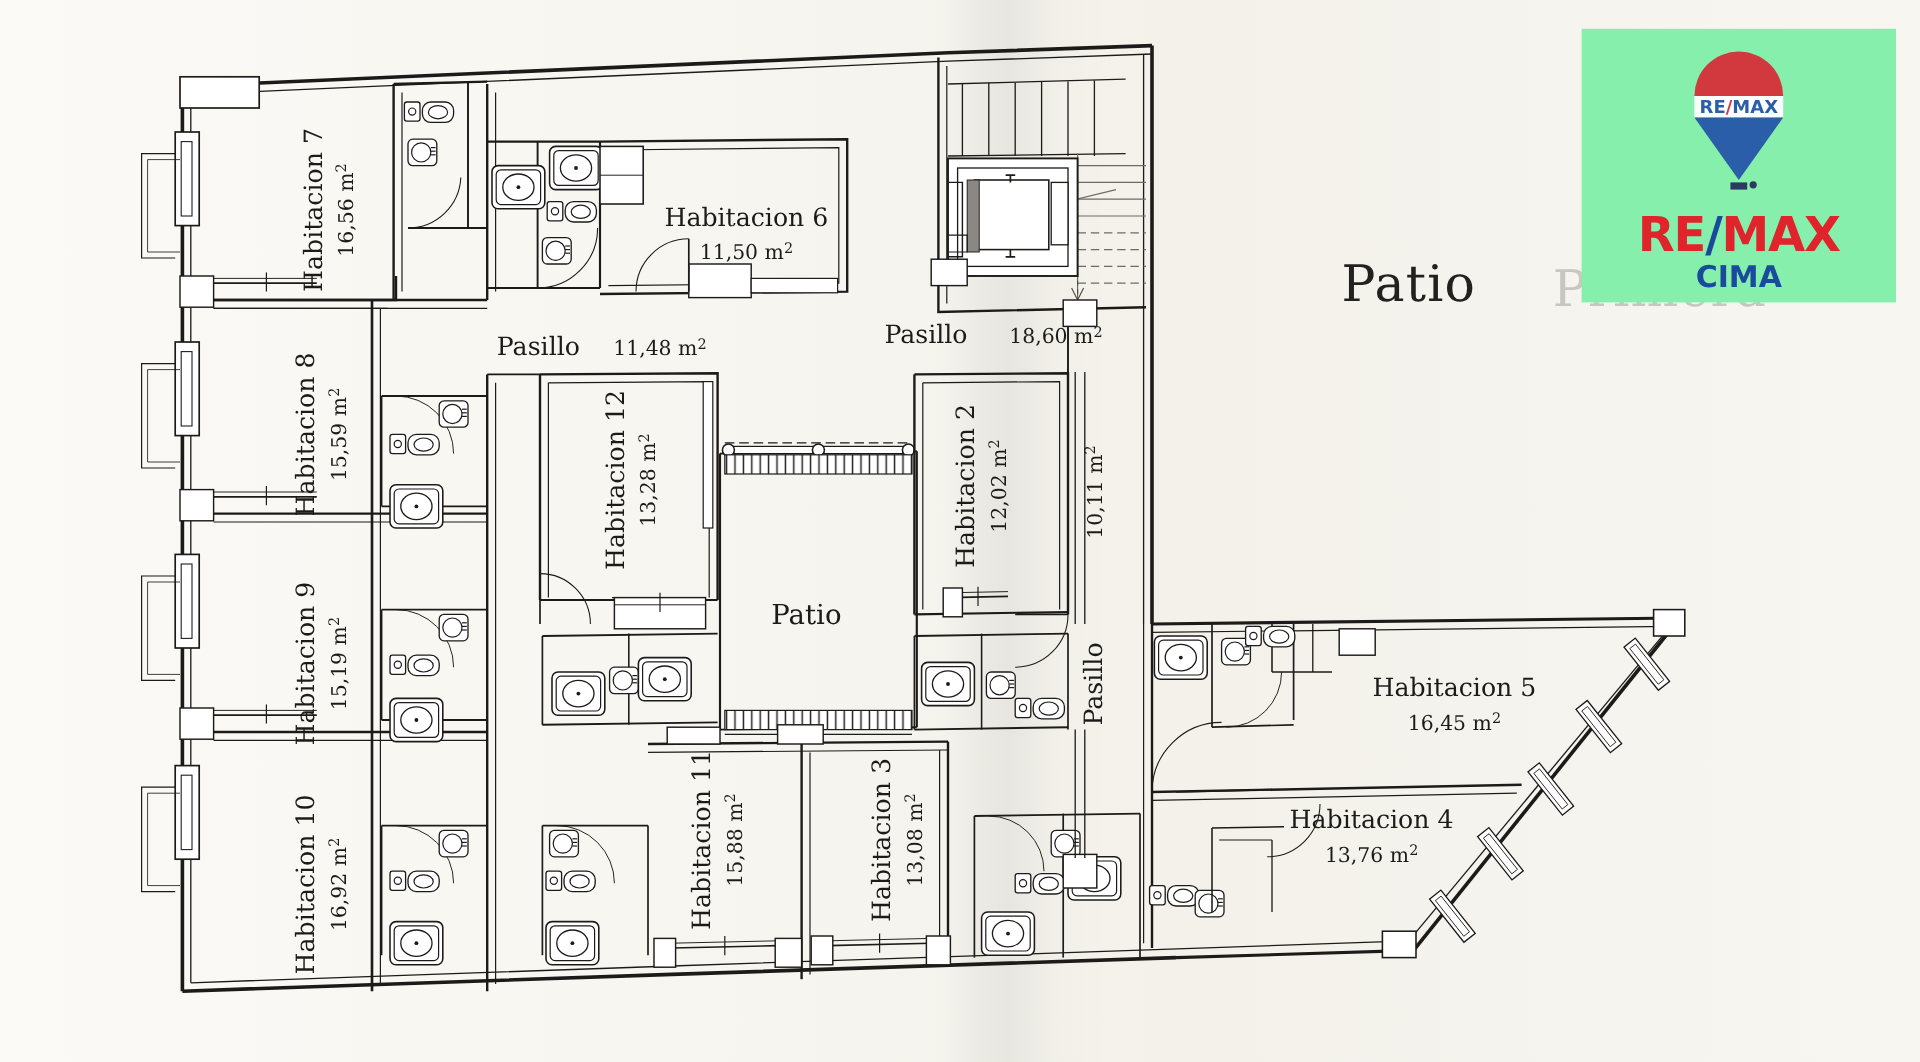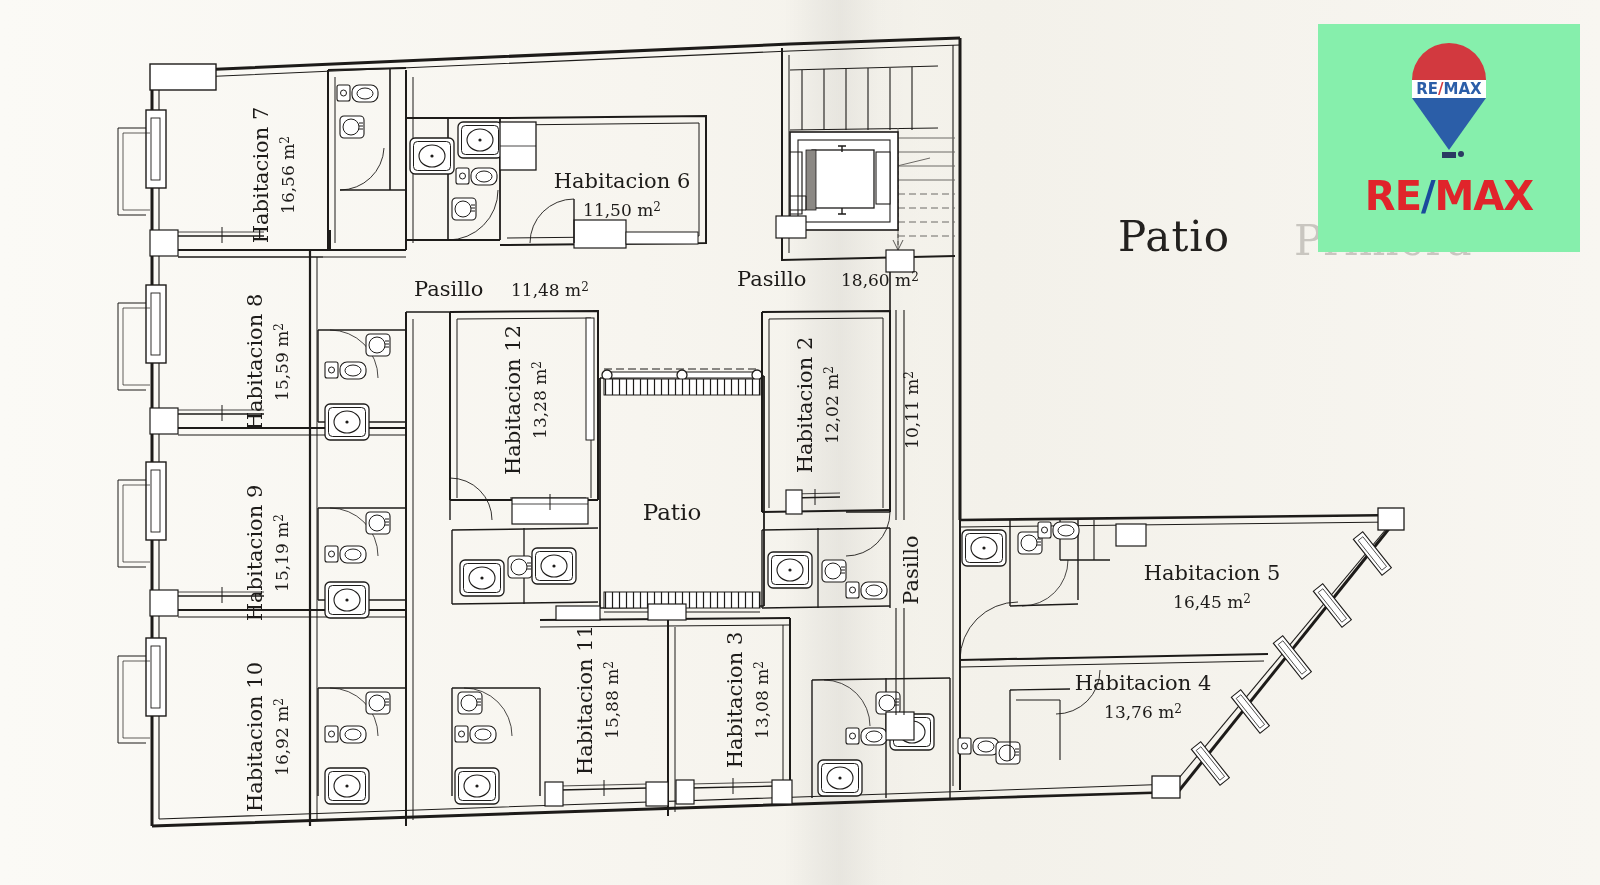--- a/index.html
+++ b/index.html
@@ -553,13 +553,14 @@
 <div id="logo">
   <svg viewBox="0 0 262 150" width="262" height="150">
     <path d="M94,56 A37,37 0 0 1 168,56 Z" fill="#d2393f"></path>
     <path d="M94,56 h74 v18 h-74 Z" fill="#ffffff"></path>
     <path d="M94,74 h74 L131,126 Z" fill="#2b5ea8"></path>
     <text x="131" y="70" text-anchor="middle" font-family="DejaVu Sans, sans-serif" font-size="15" font-weight="bold" fill="#2b5ea8">RE<tspan fill="#d2393f">/</tspan>MAX</text>
     <rect x="124" y="128" width="14" height="6" fill="#2b3a63"></rect>
     <circle cx="143" cy="130" r="3" fill="#2b3a63"></circle>
   </svg>
   <div class="wordmark"><span>RE</span><span class="slash">/</span><span>MAX</span></div>
+  <div class="cima">CIMA</div>
 </div>
 
 </body></html>

